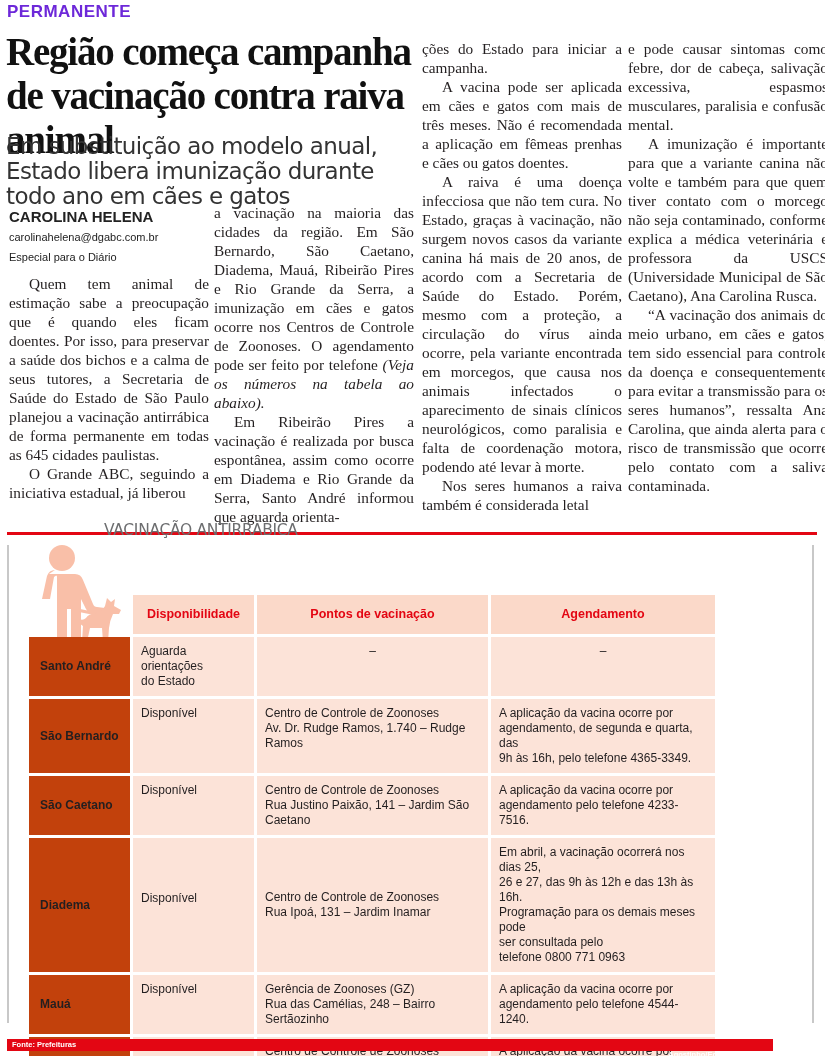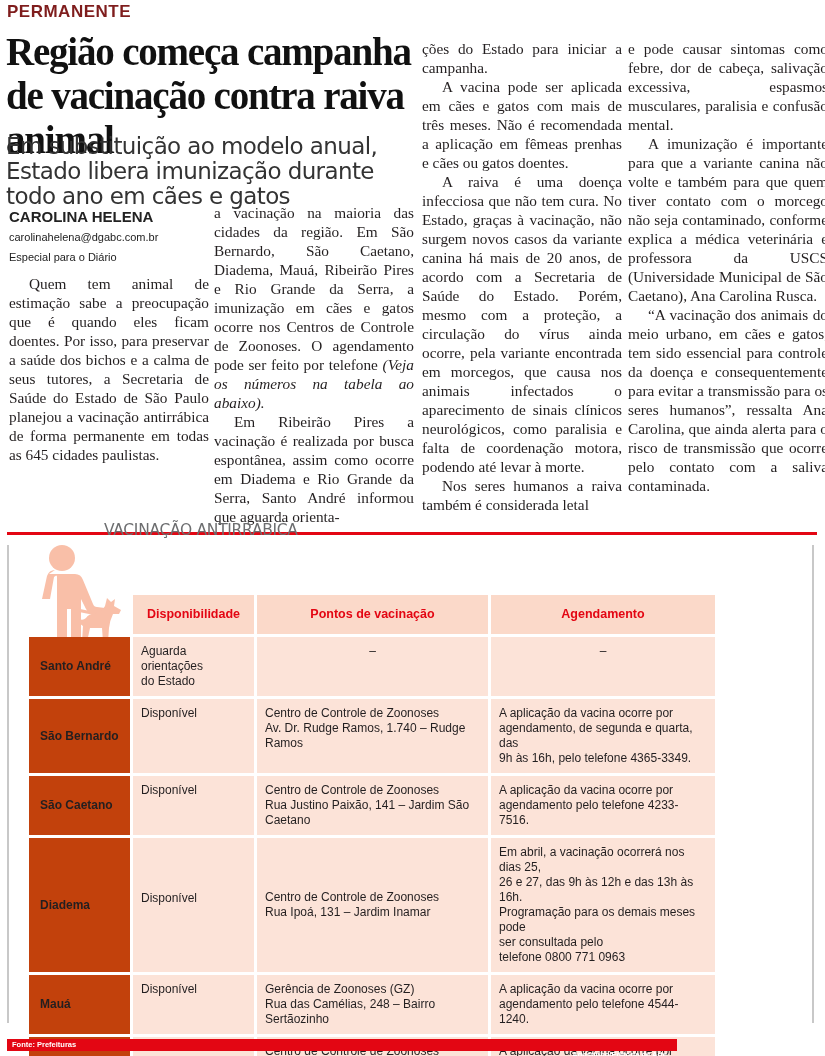--- a/index.html
+++ b/index.html
@@ -1,18 +1,18 @@
 <!DOCTYPE html>
 <html><head>
 <meta charset="utf-8">
 <style>
   html, body { margin:0; padding:0; background:#ffffff; }
   body { width:825px; height:1056px; position:relative; overflow:hidden; color:#231f20; }
 
-  .kicker { position:absolute; left:7px; top:2px; font-family:"Liberation Sans", sans-serif; font-weight:bold; font-size:17px; letter-spacing:0.5px; color:#7f1d1d; }
+  .kicker { position:absolute; left:7px; top:2px; font-family:"Liberation Sans", sans-serif; font-weight:bold; font-size:17px; letter-spacing:0.5px; color:#6d28d9; }
   .headline { position:absolute; left:6px; top:30px; width:405px; font-family:"Liberation Serif", serif; font-weight:bold; font-size:39px; line-height:44px; letter-spacing:-1.2px; margin:0; color:#111; }
   .subhead { position:absolute; left:6px; top:134px; width:405px; font-family:"DejaVu Sans", sans-serif; font-weight:normal; font-size:23px; line-height:25px; letter-spacing:-0.6px; color:#333; margin:0; }
 
   .byline { position:absolute; left:9px; top:207px; width:200px; font-family:"Liberation Sans", sans-serif; font-size:11px; line-height:20px; color:#222; }
   .byline .author { font-weight:bold; font-size:15px; }
   .byline b { font-weight:normal; }
 
   .col { position:absolute; width:200px; font-family:"Liberation Serif", serif; font-size:15.3px; line-height:19px; text-align:justify; hyphens:manual; color:#231f20; }
   .col p { margin:0; text-indent:20px; }
   .col p.cont { text-indent:0; }
@@ -31,39 +31,40 @@
 
   table.vac { position:absolute; left:26px; top:592px; border-collapse:separate; border-spacing:3px; font-family:"Liberation Sans", sans-serif; font-size:12px; line-height:15px; color:#231f20; }
   table.vac th { background:#fbd9c9; color:#e30613; font-weight:bold; font-size:12.5px; height:39px; text-align:center; vertical-align:middle; padding:0; }
   table.vac th.empty { background:transparent; }
   table.vac td { background:#fce3d8; vertical-align:top; padding:7px 8px 7px 8px; }
   table.vac td.city { background:#c2410c; font-weight:bold; vertical-align:middle; padding-left:11px; }
   table.vac td.center { text-align:center; }
   .c1 { width:101px; } .c2 { width:121px; } .c3 { width:231px; } .c4 { width:224px; }
   .l { display:block; }
 
-  .footer-bar { position:absolute; left:7px; top:1039px; width:670px; height:12px; background:#e30613; font-family:"Liberation Sans", sans-serif; font-weight:bold; font-size:7.5px; line-height:12px; color:#fff; }
+  .footer-bar { position:absolute; left:7px; top:1039px; width:766px; height:12px; background:#e30613; font-family:"Liberation Sans", sans-serif; font-weight:bold; font-size:7.5px; line-height:12px; color:#fff; }
   .footer-bar .src { position:absolute; left:5px; top:0; }
   .footer-bar .credit { position:absolute; right:10px; top:10px; }
 </style>
 </head>
 <body>
 
 <div class="kicker">PERMANENTE</div>
 <h1 class="headline">Região começa campanha de vacinação contra raiva animal</h1>
 <h2 class="subhead">Em substituição ao modelo anual, Estado libera imunização durante todo ano em cães e gatos</h2>
 
 <div class="byline">
   <div class="author">CAROLINA HELENA</div>
   <div>carolinahelena@dgabc.com.br</div>
   <div><span>Especial para o </span><b>Diário</b></div>
 </div>
 
 <div class="col col1">
   <p>Quem tem animal de estimação sabe a preocupação que é quando eles ficam doentes. Por isso, para preservar a saúde dos bichos e a calma de seus tutores, a Secretaria de Saúde do Estado de São Paulo planejou a vacinação antirrábica de forma permanente em todas as 645 cidades paulistas.</p>
+  <p>O Grande ABC, seguindo a iniciativa estadual, já liberou</p>
 </div>
 
 <div class="col col2">
   <p class="cont"><span>a vacinação na maioria das cidades da região. Em São Bernardo, São Caetano, Diadema, Mauá, Ribeirão Pires e Rio Grande da Serra, a imunização em cães e gatos ocorre nos Centros de Controle de Zoonoses. O agendamento pode ser feito por telefone </span><em>(Veja os números na tabela ao abaixo).</em></p>
   <p>Em Ribeirão Pires a vacinação é realizada por busca espontânea, assim como ocorre em Diadema e Rio Grande da Serra, Santo André informou que aguarda orienta-</p>
 </div>
 
 <div class="col col3">
   <p class="cont">ções do Estado para iniciar a campanha.</p>
   <p>A vacina pode ser aplicada em cães e gatos com mais de três meses. Não é recomendada a aplicação em fêmeas prenhas e cães ou gatos doentes.</p>

